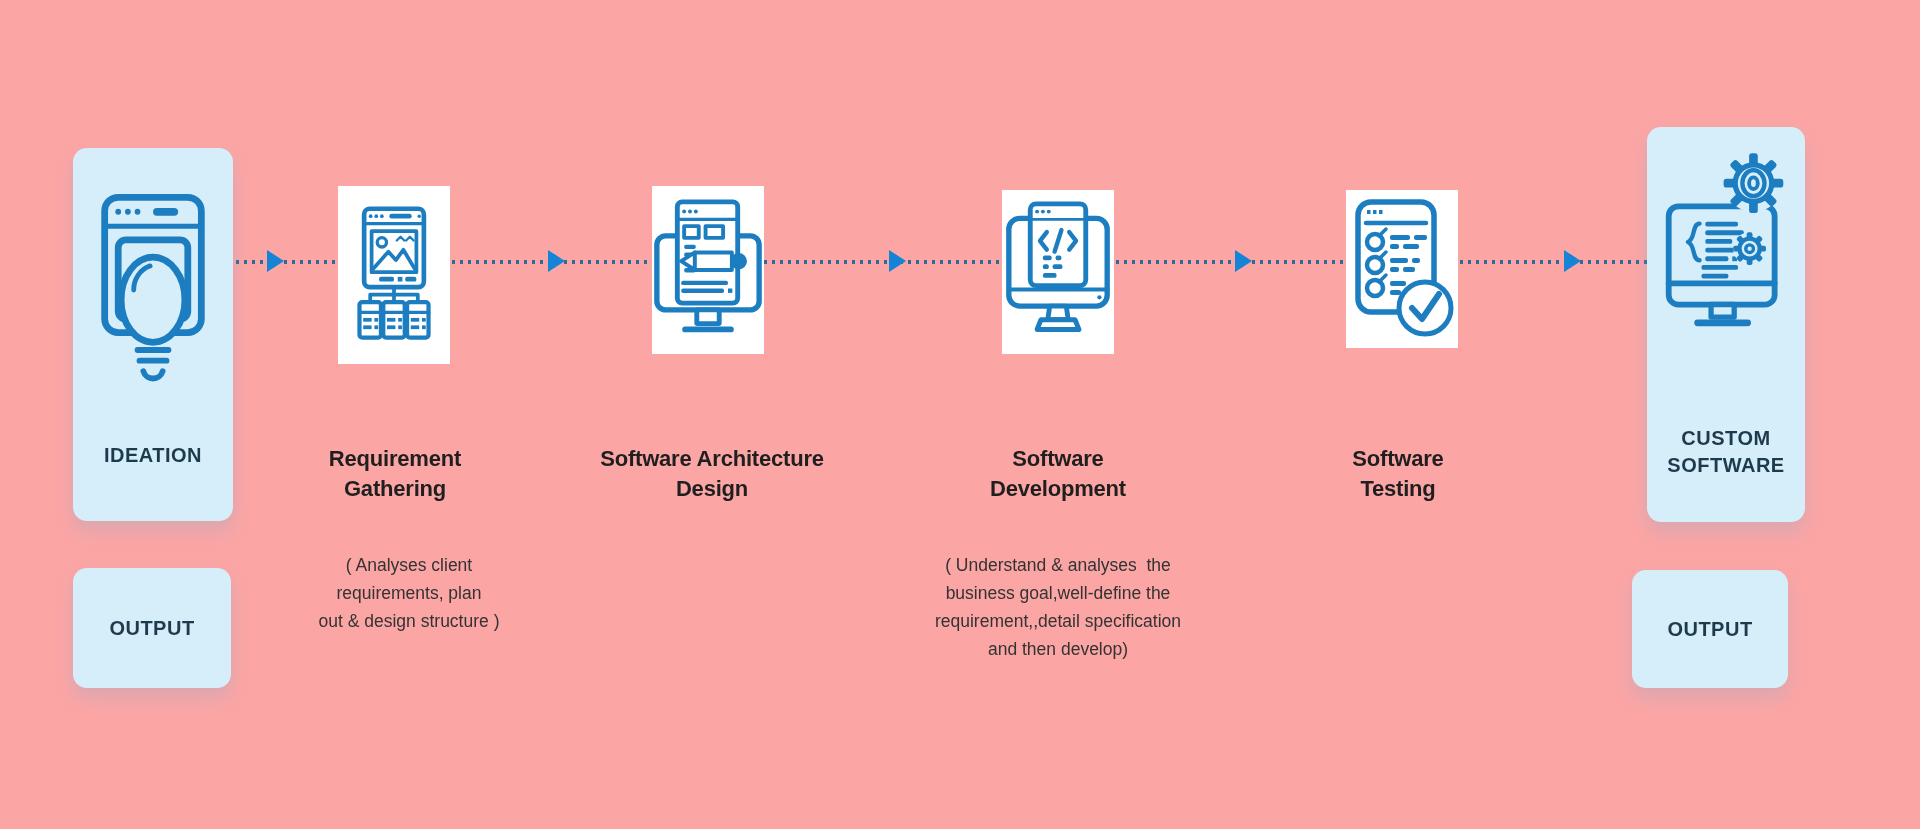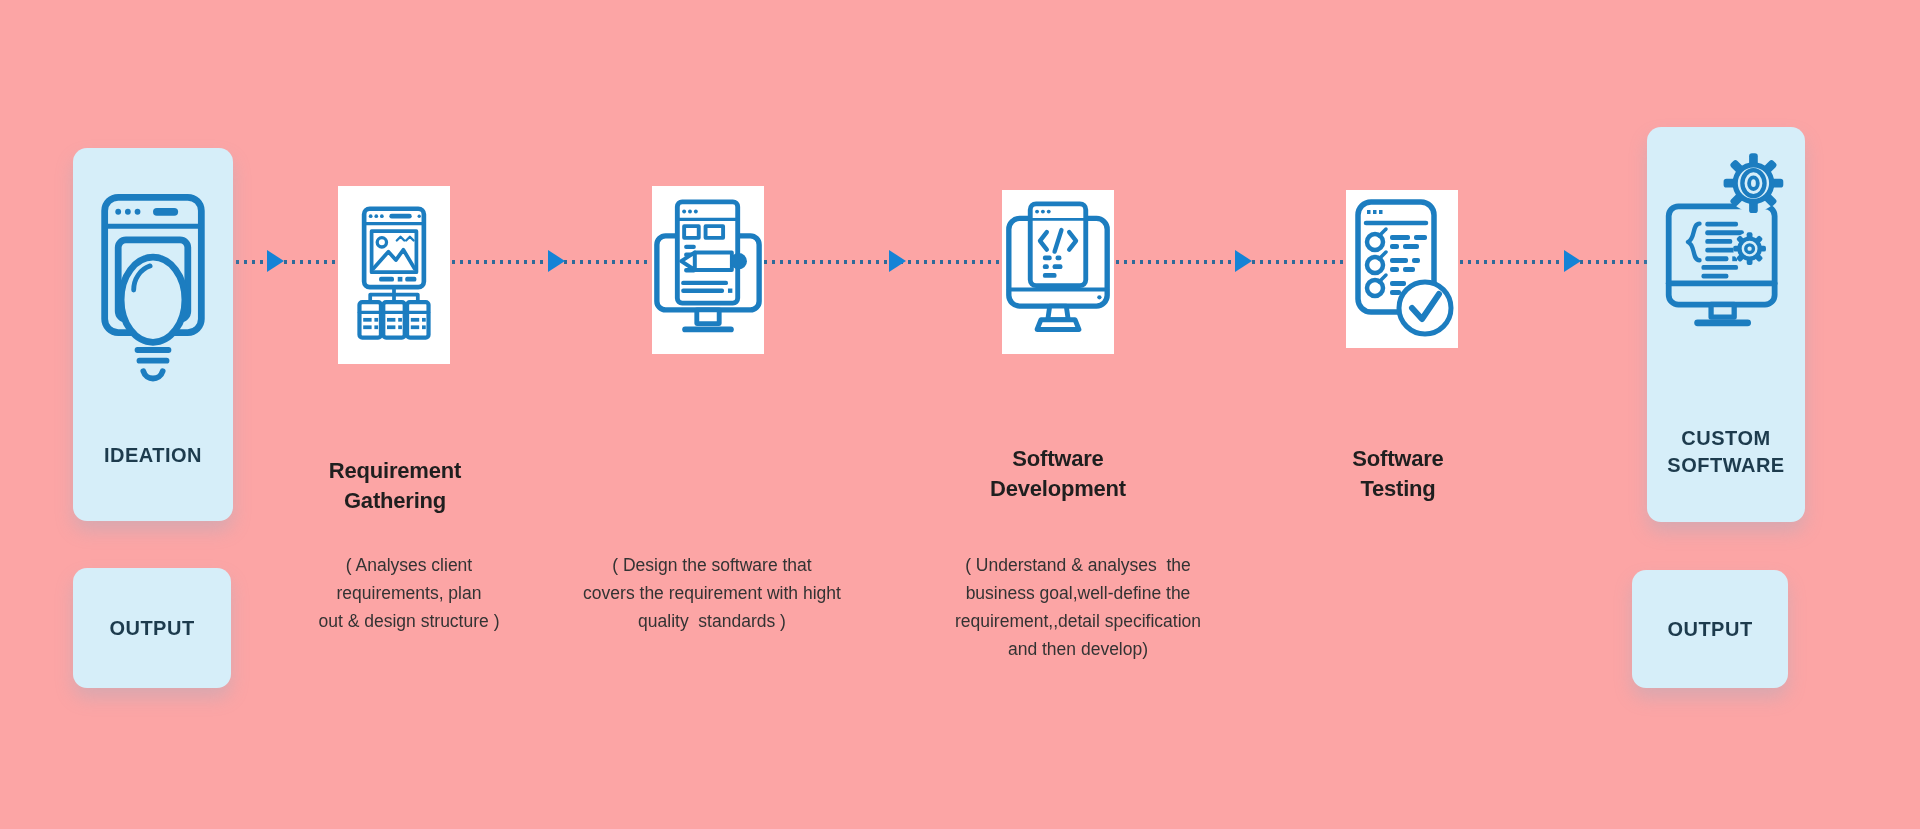--- a/index.html
+++ b/index.html
@@ -37,24 +37,24 @@
   .card-custom .icon-box-card{left:14px;top:6px;width:130px;height:214px;}
 
   
   .stage-icon{position:absolute;background:#ffffff;}
   .si1{left:338px;top:186px;width:112px;height:178px;}
   .si2{left:652px;top:186px;width:112px;height:168px;}
   .si3{left:1002px;top:190px;width:112px;height:164px;}
   .si4{left:1346px;top:190px;width:112px;height:158px;}
   .stage-title{position:absolute;top:444px;width:260px;color:var(--title);font-weight:bold;
     font-size:22px;line-height:30px;letter-spacing:-.2px;text-align:center;white-space:pre-line;}
-  .t1{left:265px;margin-top:12px;} .t2{left:582px;} .t3{left:928px;} .t4{left:1268px;}
+  .t1{left:265px;} .t2{left:582px;} .t3{left:928px;} .t4{left:1268px;}
   .stage-desc{position:absolute;top:551px;width:300px;color:var(--desc);
     font-size:17.5px;line-height:28px;text-align:center;white-space:pre-wrap;}
-  .d1{left:259px;} .d2{left:562px;} .d3{left:928px;text-align:center;} .d4{left:1248px;}
+  .d1{left:259px;} .d2{left:562px;} .d3{left:908px;text-align:center;} .d4{left:1248px;}
 
   svg{display:block;width:100%;height:100%;}
   .s{stroke:var(--ink);fill:none;stroke-linecap:round;stroke-linejoin:round;}
   .f{fill:var(--ink);stroke:none;}
   .sw{stroke:var(--ink);fill:#ffffff;stroke-linejoin:round;}
   .sc{stroke:var(--ink);fill:var(--card-bg);stroke-linejoin:round;}
   .bg{fill:var(--card-bg);stroke:none;}
 </style>
 </head>
 <body>
@@ -207,31 +207,30 @@
       <line class="s" x1="33" y1="84" x2="40" y2="77" stroke-width="3.5"></line>
       <rect class="f" x="44" y="83" width="16" height="5" rx="2"></rect>
       <rect class="f" x="44" y="92" width="11" height="5" rx="2"></rect>
       <circle class="sw" cx="79" cy="110" r="26" stroke-width="5"></circle>
       <path class="s" d="M66,110 L76,121 L93,96" stroke-width="6"></path>
     </svg>
   </div>
 
   <div class="stage-title t1">Requirement
 Gathering</div>
+  <div class="stage-title t2">Software Architecture
+Design</div>
   <div class="stage-title t3">Software
 Development</div>
   <div class="stage-title t4">Software
 Testing</div>
 
   <div class="stage-desc d1">( Analyses client
 requirements, plan
 out &amp; design structure )</div>
-  <div class="stage-desc d2">( Design the software that
-covers the requirement with hight
-quality  standards )</div>
   <div class="stage-desc d3">( Understand &amp; analyses  the
 business goal,well-define the
 requirement,,detail specification
 and then develop)</div>
 
   <div class="card card-custom">
     <div class="icon-box-card">
       <svg viewBox="0 0 135 190" preserveAspectRatio="xMidYMid meet" aria-hidden="true">
         <rect class="sc" x="8" y="60" width="110" height="102" rx="10" stroke-width="6"></rect>
         <path class="s" d="M40,78 C32,78 36,94 28,97 C36,100 32,116 40,116" stroke-width="4.5"></path>

